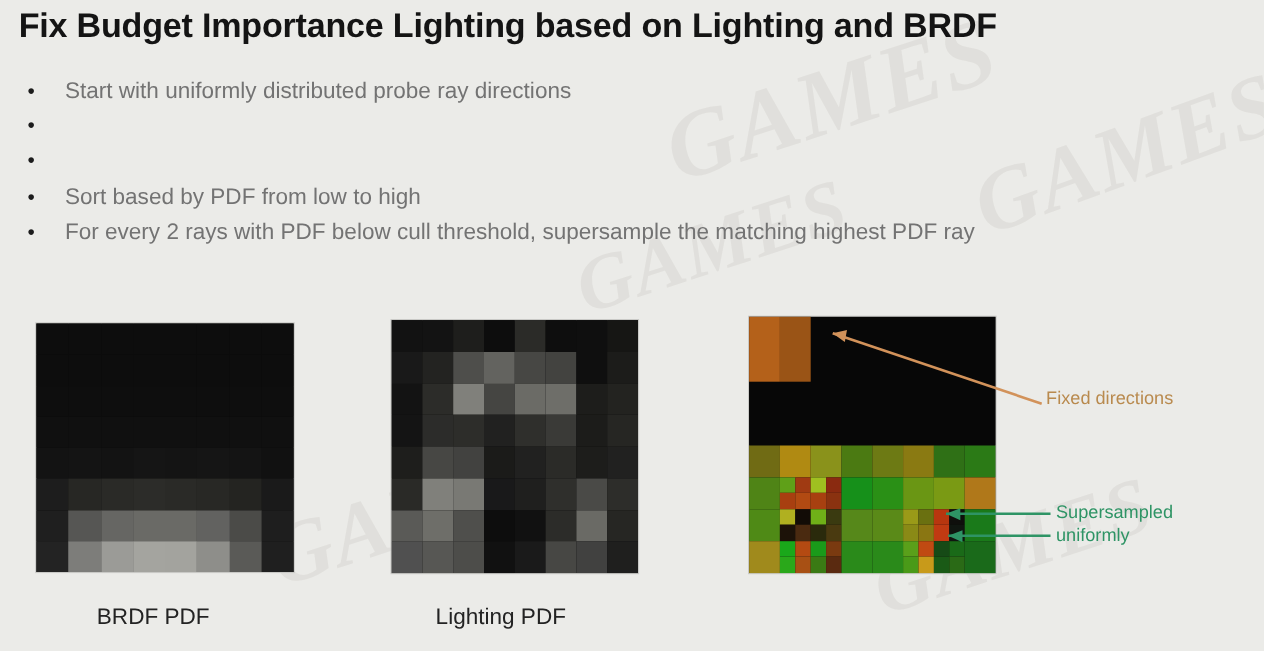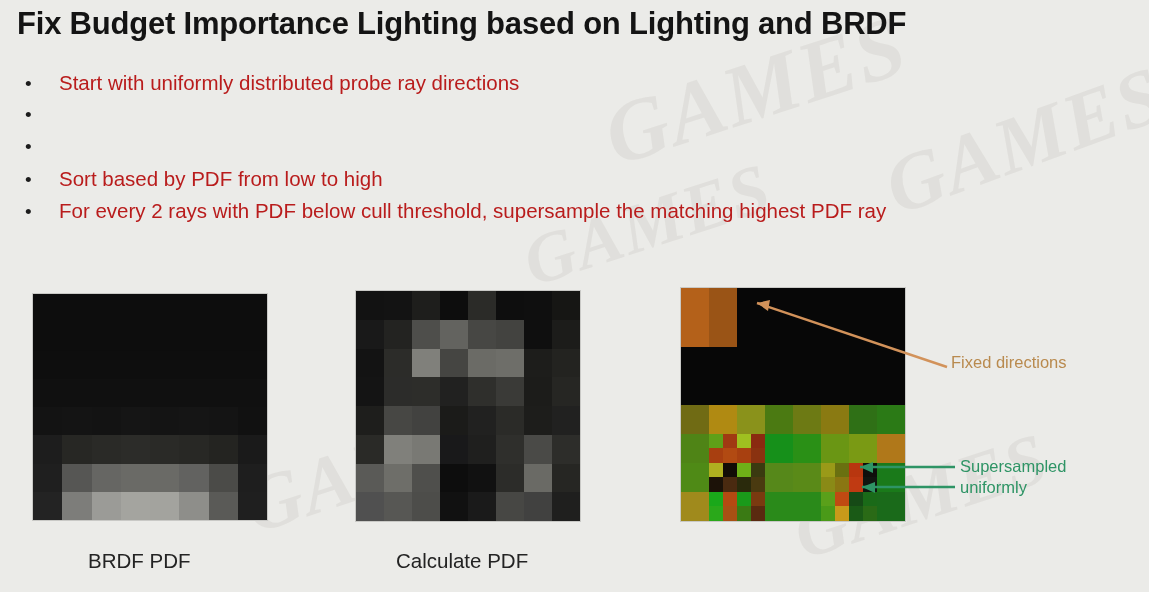--- a/index.html
+++ b/index.html
@@ -57,21 +57,21 @@
     font-size: 19px;
     line-height: 32px;
     text-align: left;
     padding-left: 8px;
     color: #1c1c1c;
   }
   .bullet-text {
     font-size: 20.5px;
     line-height: 32px;
     white-space: nowrap;
-    color: #b91c1c;
+    color: #737373;
   }
 
   
   .panel {
     position: absolute;
     background: #0b0b0b;
     outline: 1px solid #c9c9c6;
   }
   #brdf-panel   { left: 33px;  top: 294px; width: 234px; height: 226px; }
   #light-panel  { left: 356px; top: 291px; width: 224px; height: 230px; }
@@ -304,21 +304,21 @@
       <div class="cell" style="background: rgb(80, 80, 80);"></div>
       <div class="cell" style="background: rgb(87, 87, 84);"></div>
       <div class="cell" style="background: rgb(77, 77, 74);"></div>
       <div class="cell" style="background: rgb(17, 17, 17);"></div>
       <div class="cell" style="background: rgb(26, 26, 26);"></div>
       <div class="cell" style="background: rgb(71, 71, 68);"></div>
       <div class="cell" style="background: rgb(65, 65, 64);"></div>
       <div class="cell" style="background: rgb(31, 31, 30);"></div>
     </div>
 </div>
-<div class="caption" id="cap-light">Calculate PDF</div>
+<div class="caption" id="cap-light">Lighting PDF</div>
 
 <div class="panel" id="oct-panel">
   <div class="oct-top"></div>
   <div class="oct-culled" id="oct-culled">
       <div style="background: rgb(180, 97, 26);"></div>
       <div style="background: rgb(154, 84, 22);"></div>
     </div>
   <div class="oct-bottom" id="oct-bottom">
       <div style="background: rgb(112, 107, 20);"></div>
       <div style="background: rgb(176, 138, 18);"></div>

